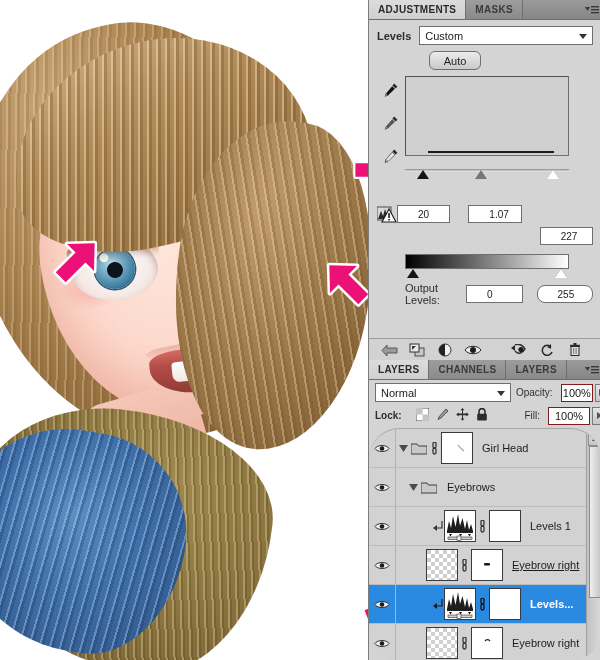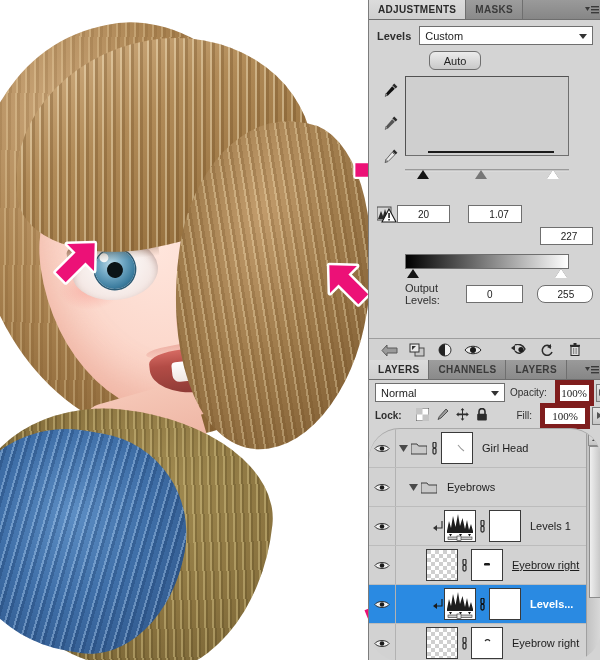--- a/index.html
+++ b/index.html
@@ -175,22 +175,22 @@
   .spacer-big{height:36px;}
 
   .adjtools{height:22px;border-top:1px solid #9d9d9d;
             display:flex;align-items:center;gap:0;padding:0 6px;
             background:#d2d2d2;}
   .adjtools .ti{width:28px;height:22px;display:flex;align-items:center;justify-content:center;}
 
   .layerctl{padding:4px 6px 2px 6px;}
   .lrow{display:flex;align-items:center;height:19px;margin-bottom:4px;}
   .blend{width:148px;}
-  .opbox{width:40px;height:16px;background:#fff;border:5px solid #7f1d1d;font-size:11px;
-         color:#1a1a1a;display:flex;align-items:center;justify-content:center;font-family:Liberation Serif, serif;}
+  .opbox{width:40px;height:16px;background:#fff;border:1px solid #7f1d1d;font-size:11px;
+         color:#1a1a1a;display:flex;align-items:center;justify-content:center;}
   .stepper{width:13px;height:16px;margin-left:2px;border:1px solid #7a7a7a;
            background:linear-gradient(180deg,#e6e6e6,#c6c6c6);
            display:flex;align-items:center;justify-content:center;}
   .lockicons{display:flex;align-items:center;gap:7px;margin-left:6px;}
 
   .layerlist{position:relative;background:#d2d2d2;border-top:1px solid #a8a8a8;
              height:224px;overflow:hidden;border-radius:31px;}
   .layer{position:relative;display:flex;align-items:center;height:38px;
          border-bottom:1px solid #bcbcbc;font-size:11px;color:#1c1c1c;}
   .layer.sel{background:#2a8ae2;color:#fff;font-weight:bold;}

